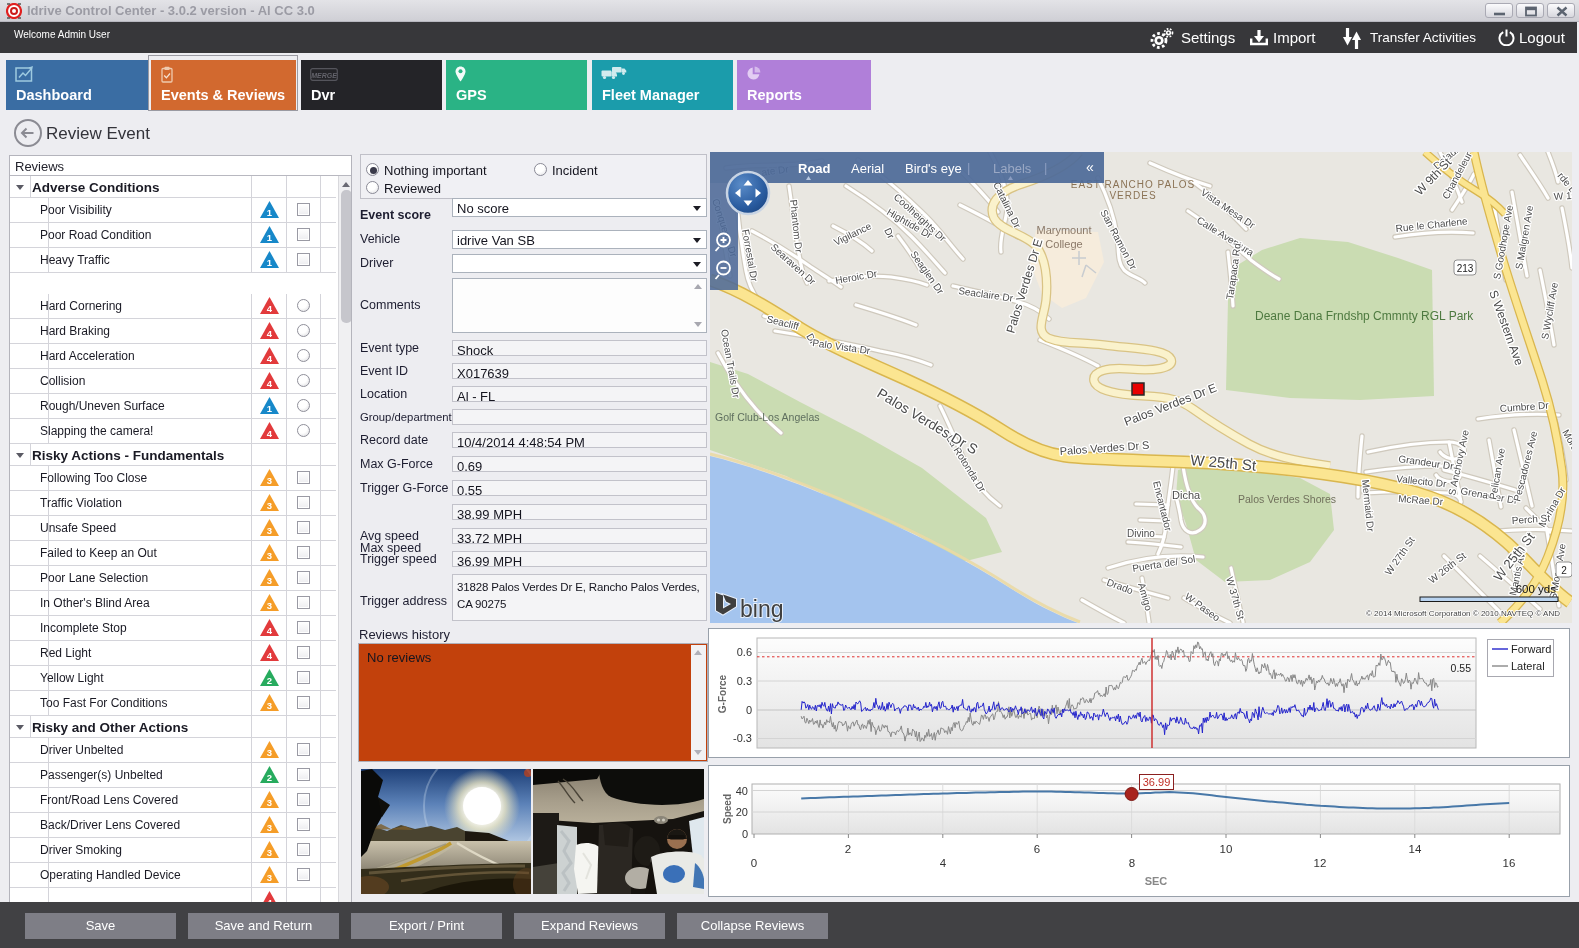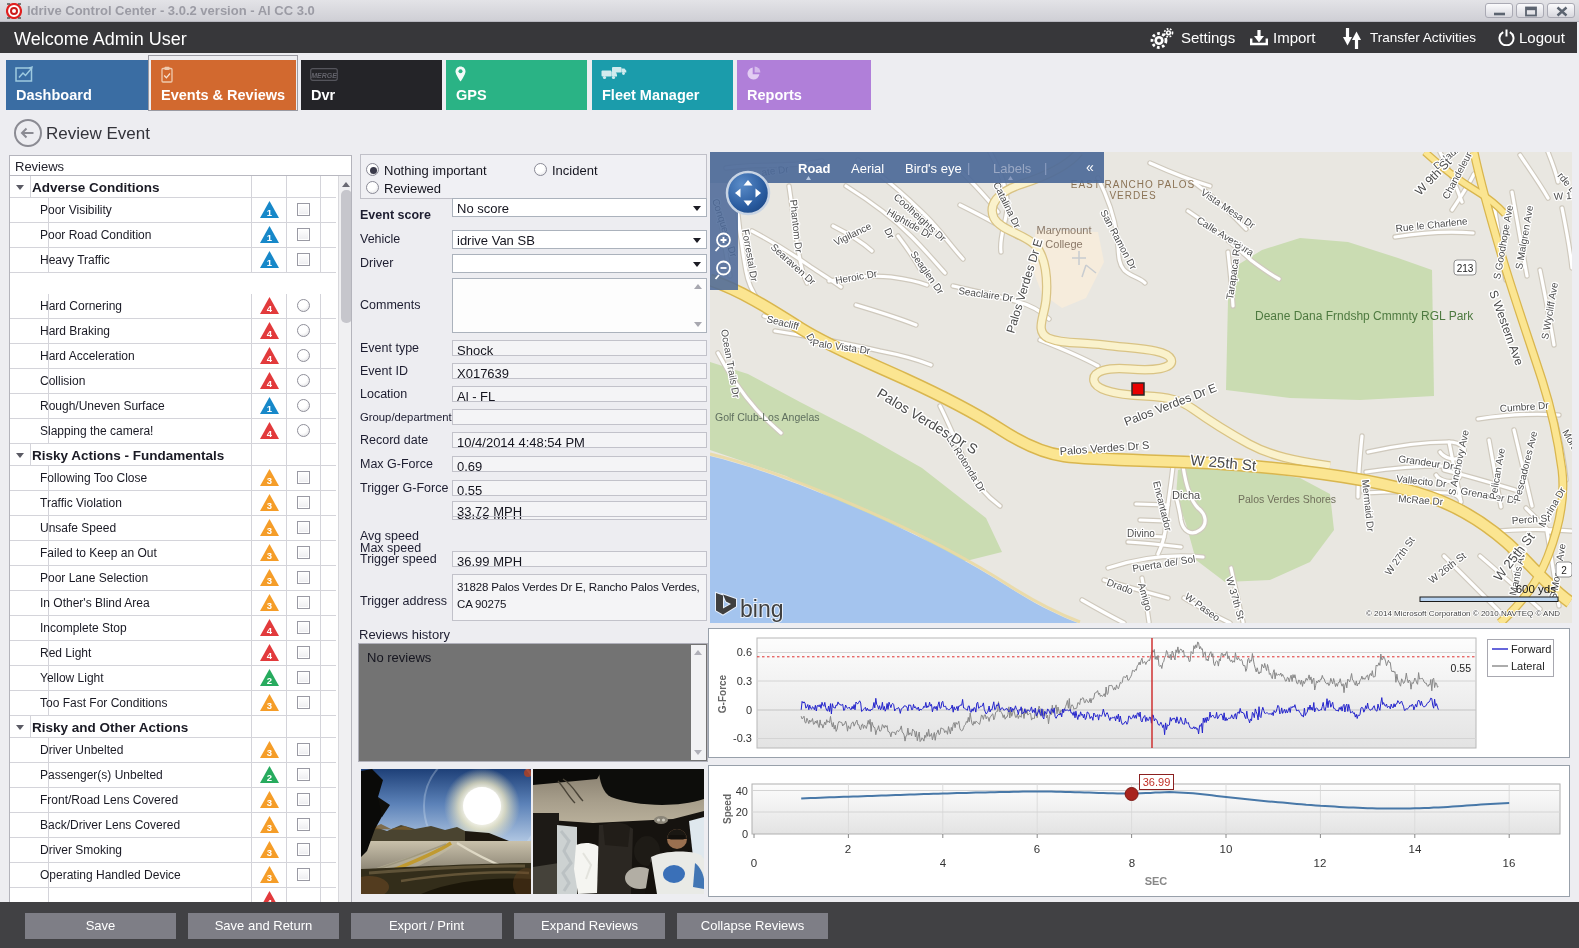--- a/index.html
+++ b/index.html
@@ -8,21 +8,21 @@
 .abs{position:absolute}
 
 #titlebar{position:absolute;left:0;top:0;width:1579px;height:22px;
  background:linear-gradient(#e3e3e7,#cfcfd5);border-bottom:1px solid #b8b8c0}
 #titletext{position:absolute;left:27px;top:3px;font-size:13px;font-weight:bold;color:#9b9ba4}
 .winbtn{position:absolute;top:3px;width:28px;height:15px;border:1px solid #aaaab4;border-radius:3px;
  background:linear-gradient(#fbfbfd,#d8d8de);}
 .winbtn svg{position:absolute;left:0;top:0}
 
 #blackbar{position:absolute;left:0;top:22px;width:1577px;height:31px;background:#37373a;color:#fff}
-#welcome{position:absolute;left:14px;top:7px;font-size:18px}
+#welcome{position:absolute;left:14px;top:7px;font-size:10px}
 .menuitem{position:absolute;top:7px;font-size:15px;color:#fff}
 
 .tab{position:absolute;top:60px;height:50px;color:#fff}
 .tab .lbl{position:absolute;left:10px;bottom:7px;font-size:14.5px;font-weight:bold}
 .tab svg{position:absolute;left:9px;top:5px}
 #seltab{position:absolute;left:148px;top:55px;width:150px;height:56px;border:1px solid #9a9aa2;background:transparent}
 
 #reviewhdr{position:absolute;left:46px;top:124px;font-size:17px;color:#33333a}
 
 #lefttable{position:absolute;left:9px;top:155px;width:343px;height:821px;background:#fff;border:1px solid #b4b4bc;overflow:hidden}
@@ -46,21 +46,21 @@
 
 .fieldlbl{position:absolute;left:360px;font-size:12.5px;color:#1d1d30;white-space:nowrap}
 .ffield{position:absolute;left:452px;width:255px;border:1px solid #abb2bc;background:#fff;font-size:13px;color:#15151f;padding:2px 4px;line-height:15px}
 .ffield.ro{background:#f4f4f6;border-color:#c2c2ca}
 .drop{position:absolute;right:5px;top:50%;margin-top:-2px;width:0;height:0;border-left:4.5px solid transparent;border-right:4.5px solid transparent;border-top:5.5px solid #1c1c24}
 #radiobox{position:absolute;left:360px;top:154px;width:347px;height:45px;border:1px solid #c0c0c8;background:#f0f0f4}
 .rlbl{position:absolute;font-size:13px;color:#15151f}
 .rb{position:absolute;width:13px;height:13px;border:1px solid #8a8a96;border-radius:50%;background:radial-gradient(circle at 38% 32%,#fff 45%,#dcdce0)}
 .rb.sel::after{content:"";position:absolute;left:3px;top:3px;width:7px;height:7px;border-radius:50%;background:#3a3a4a}
 #rhlbl{position:absolute;left:359px;top:627px;font-size:13px;color:#1d1d30}
-#rhbox{position:absolute;left:358px;top:643px;width:350px;height:119px;background:#737373;border:1px solid #b0b0ba}
+#rhbox{position:absolute;left:358px;top:643px;width:350px;height:119px;background:#c2410c;border:1px solid #b0b0ba}
 #rhbox .norev{position:absolute;left:8px;top:6px;font-size:13px;color:#15151f}
 .vscroll{position:absolute;right:1px;top:1px;bottom:1px;width:15px;background:#f2f2f4}
 
 #bottombar{position:absolute;left:0;top:902px;width:1579px;height:46px;background:#414144}
 .bbtn{position:absolute;top:11px;height:26px;background:#7e7e86;color:#fff;font-size:13px;text-align:center;line-height:26px}
 </style></head><body>
 <div id="app">
 
 <div id="titlebar">
  <svg class="abs" style="left:6px;top:3px" width="16" height="16" viewBox="0 0 16 16">
@@ -475,21 +475,21 @@
 <div class="ffield ro" style="top:409px;height:16px"></div>
 <div class="fieldlbl" style="top:433px;">Record date</div>
 <div class="ffield ro" style="top:432px;height:16px">10/4/2014 4:48:54 PM</div>
 <div class="fieldlbl" style="top:457px;">Max G-Force</div>
 <div class="ffield ro" style="top:456px;height:16px">0.69</div>
 <div class="fieldlbl" style="top:481px;">Trigger G-Force</div>
 <div class="ffield ro" style="top:480px;height:16px">0.55</div>
 <div class="fieldlbl" style="top:505px;margin-top:36px;">Max speed</div>
 <div class="ffield ro" style="top:504px;height:16px">38.99 MPH</div>
 <div class="fieldlbl" style="top:529px;">Avg speed</div>
-<div class="ffield ro" style="top:501px;height:16px">33.72 MPH</div>
+<div class="ffield ro" style="top:528px;height:16px">33.72 MPH</div>
 <div class="fieldlbl" style="top:552px;">Trigger speed</div>
 <div class="ffield ro" style="top:551px;height:16px">36.99 MPH</div>
 <div class="fieldlbl" style="top:594px;">Trigger address</div>
 <div class="ffield ro" style="top:574px;height:47px;line-height:17px;padding-top:4px;font-size:11.5px;letter-spacing:-0.15px;white-space:nowrap;overflow:hidden">31828 Palos Verdes Dr E, Rancho Palos Verdes,<br>CA 90275</div>
 
 <div id="rhlbl">Reviews history</div>
 <div id="rhbox">
       <div class="norev">No reviews</div>
  <div class="vscroll">
  <span class="sarr" style="top:5px;border-bottom:5px solid #b0b0b8;position:absolute"></span>

